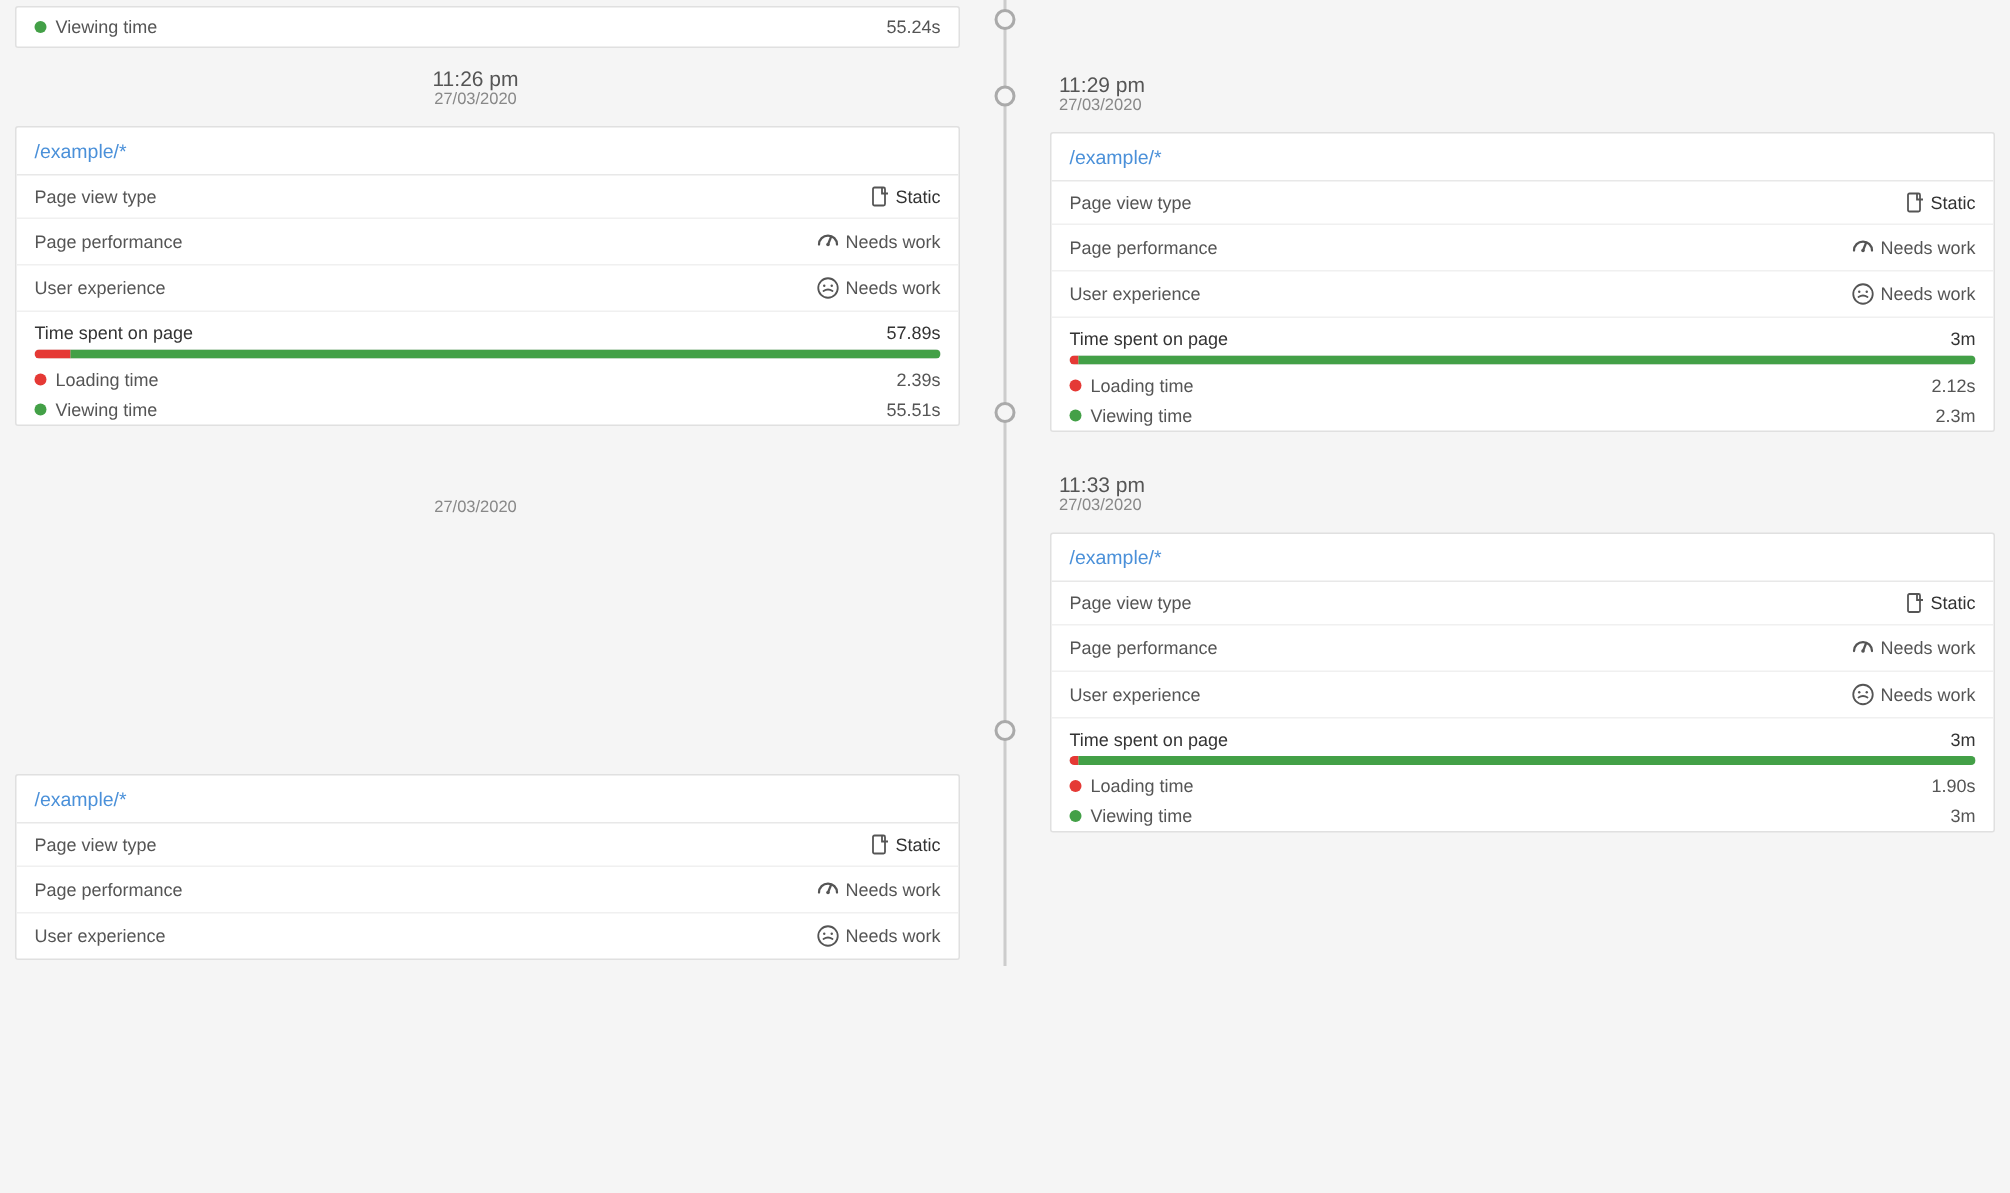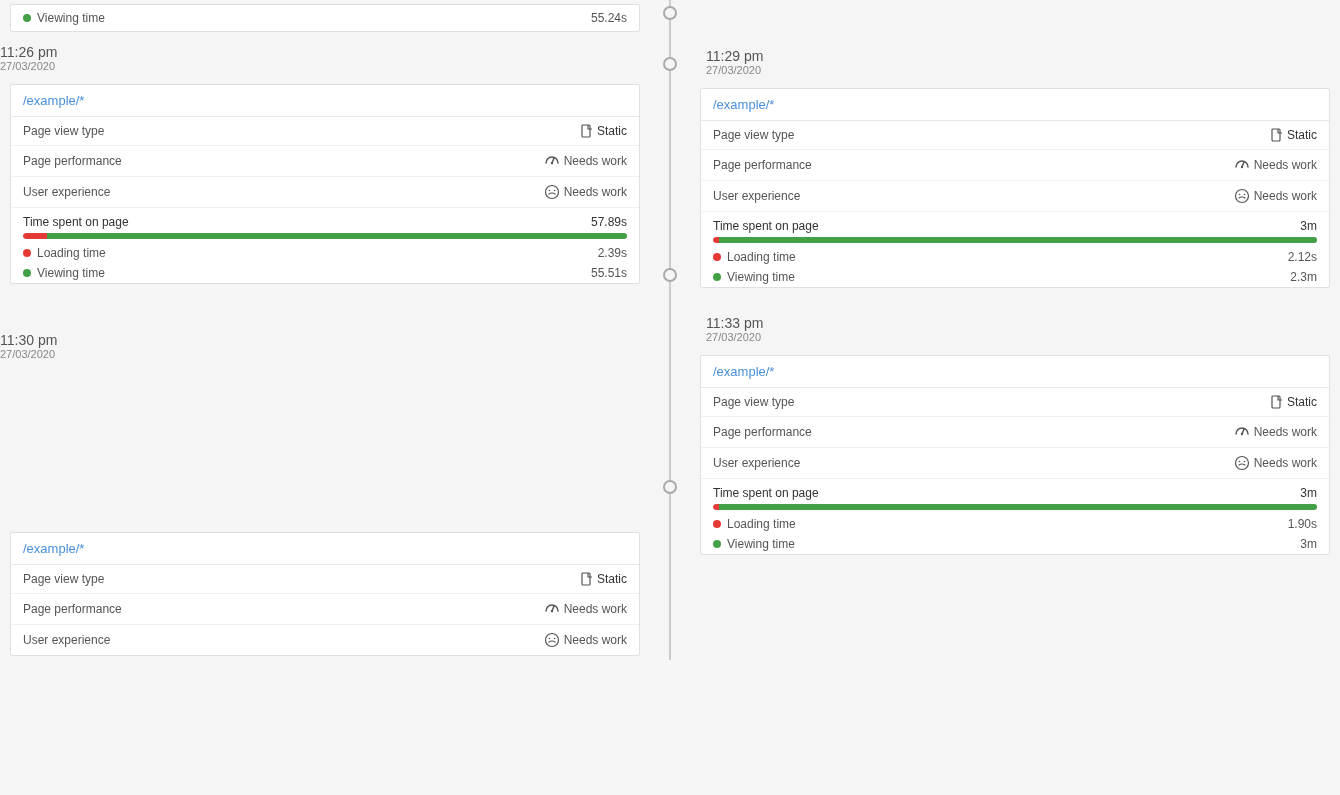--- a/index.html
+++ b/index.html
@@ -169,21 +169,21 @@
       z-index: 2;
     }
 
     .timestamp-block-right {
       padding: 8px 0 8px 16px;
       color: #555;
     }
 
     .timestamp-block-left {
       padding: 8px 16px 8px 0;
-      text-align: left;
+      text-align: center;
       color: #555;
     }
 
     .t-time { font-size: 14px; font-weight: 500; }
     .t-date { font-size: 11px; color: #888; }
     .empty-space-sm { height: 160px; }
   </style>
 </head>
 <body>
 
@@ -265,21 +265,20 @@
       <div class="dot-row">
         <span class="dot-row-left">
           <span class="dot dot-green"></span>
           <span>Viewing time</span>
         </span>
         <span>55.51s</span>
       </div>
     </div>
 
     <div class="timestamp-block-left" style="margin-top: 40px;">
-      <div class="t-time">11:30 pm</div>
       <div class="t-date">27/03/2020</div>
     </div>
 
     <div class="empty-space-sm"></div>
 
     <div class="card">
       <div class="card-title">/example/*</div>
 
       <div class="card-row">
         <span class="card-row-label">Page view type</span>

